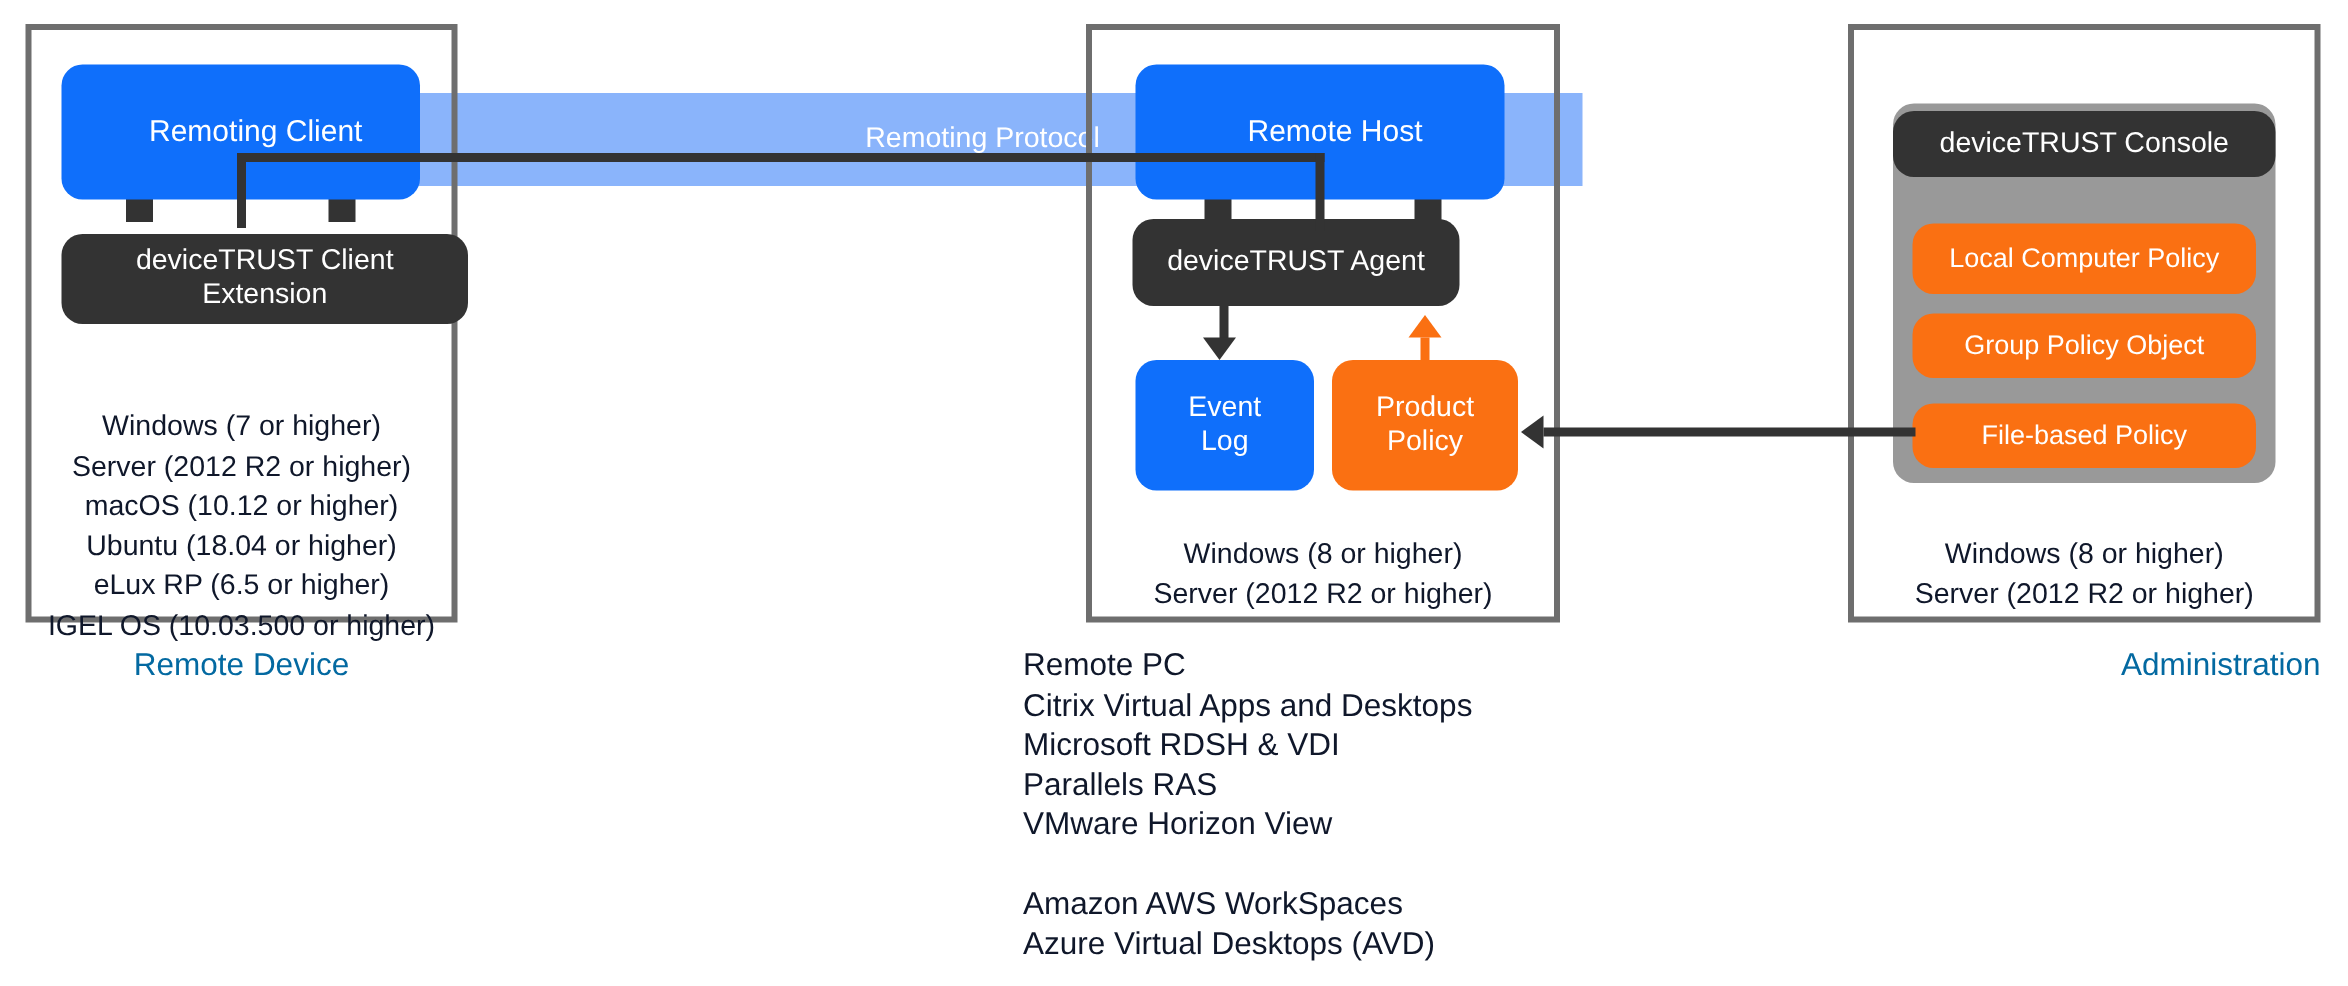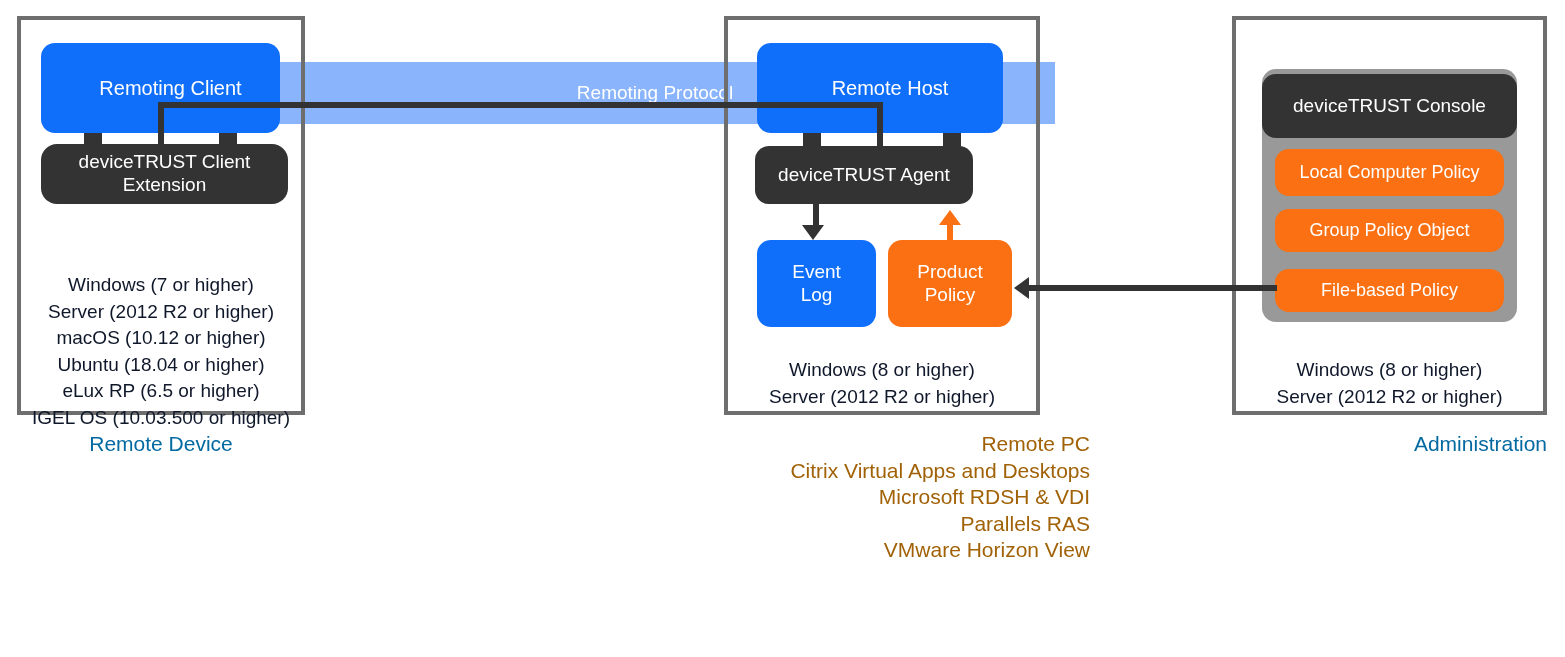--- a/index.html
+++ b/index.html
@@ -128,45 +128,45 @@
     position: absolute;
     text-align: center;
     font-size: 21px;
     line-height: 26.5px;
     color: #0369a1;
     z-index: 6;
     white-space: pre-line;
   }
   .caption-block {
     position: absolute;
-    text-align: right;
+    text-align: left;
     font-size: 21px;
     line-height: 26.5px;
-    color: #a16207;
+    color: #0f172a;
     z-index: 6;
     white-space: pre-line;
   }
 </style>
 </head>
 <body>
 
 <div id="stage">
 
   <div class="protocol-band" style="left:255px; top:62px; width:800px; height:62px;">
     <span>Remoting Protocol</span>
   </div>
 
   <div class="panel-bg" style="left:21px; top:20px; width:280px; height:391px;"></div>
   <div class="panel" style="left:17px; top:16px; width:288px; height:399px;"></div>
 
   <div class="node node-blue node-lg" style="left:41px; top:43px; width:239px; height:90px;">
     <span>Remoting Client</span>
   </div>
 
-  <div class="node node-dark node-md" style="left:41px; top:144px; width:247px; height:60px; white-space:pre-line;border-radius:16px;">
+  <div class="node node-dark node-md" style="left:41px; top:156px; width:271px; height:60px; white-space:pre-line;">
     <span>deviceTRUST Client
 Extension</span>
   </div>
 
   <div class="abs" style="left:84px; top:128px; width:18px; height:20px; background:#333333; z-index:5;"></div>
   <div class="abs" style="left:219px; top:128px; width:18px; height:20px; background:#333333; z-index:5;"></div>
 
   <div class="req-text" style="left:21px; top:272px; width:280px;">Windows (7 or higher)
 Server (2012 R2 or higher)
 macOS (10.12 or higher)
@@ -208,27 +208,29 @@
 
   <div class="req-text" style="left:728px; top:357px; width:308px;">Windows (8 or higher)
 Server (2012 R2 or higher)</div>
 
   <div class="caption-block" style="left:682px; top:431px; width:408px;">Remote PC
 Citrix Virtual Apps and Desktops
 Microsoft RDSH &amp; VDI
 Parallels RAS
 VMware Horizon View</div>
 
+  <div class="caption-block" style="left:682px; top:590px; width:408px;">Amazon AWS WorkSpaces
+Azure Virtual Desktops (AVD)</div>
 
   <div class="panel-bg" style="left:1236px; top:20px; width:307px; height:391px;"></div>
   <div class="panel" style="left:1232px; top:16px; width:315px; height:399px;"></div>
 
   <div class="node node-gray" style="left:1262px; top:69px; width:255px; height:253px; border-radius:14px;"></div>
 
-  <div class="node node-dark node-md" style="left:1262px; top:74px; width:255px; height:64px;">
+  <div class="node node-dark node-md" style="left:1262px; top:74px; width:255px; height:44px;">
     <span>deviceTRUST Console</span>
   </div>
 
   <div class="node node-orange node-xs" style="left:1275px; top:149px; width:229px; height:47px; z-index:7;">
     <span>Local Computer Policy</span>
   </div>
 
   <div class="node node-orange node-xs" style="left:1275px; top:209px; width:229px; height:43px; z-index:7;">
     <span>Group Policy Object</span>
   </div>

